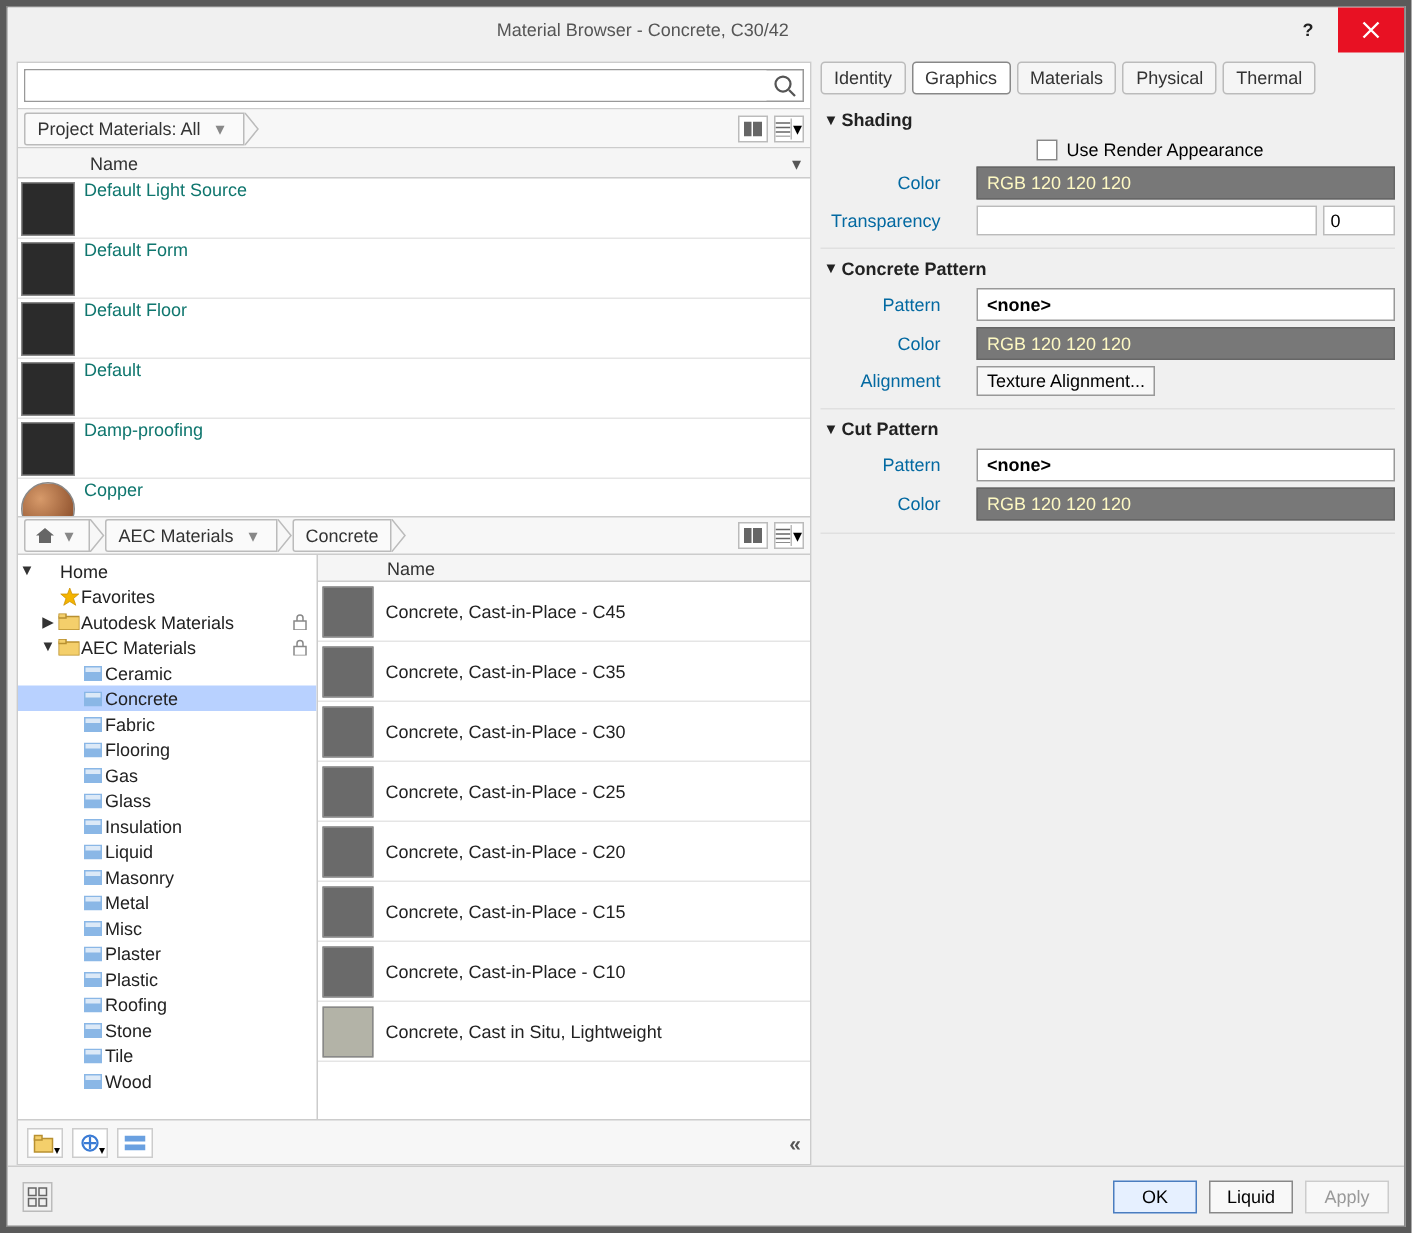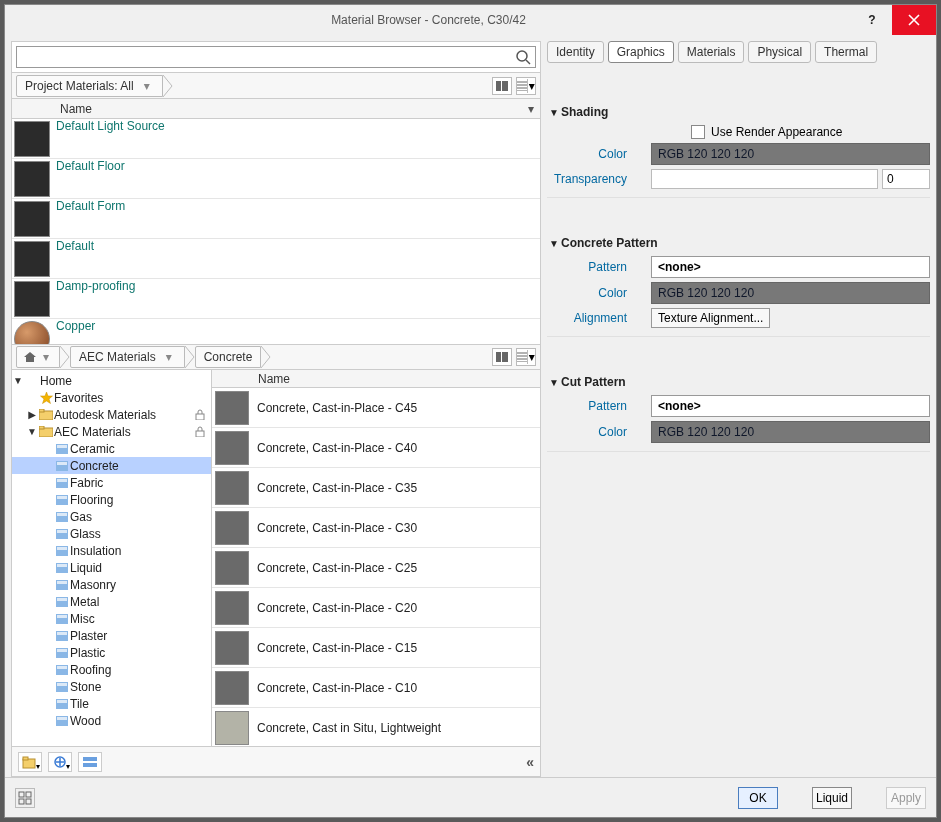--- a/index.html
+++ b/index.html
@@ -4,21 +4,21 @@
 <style>
 * { box-sizing: border-box; margin: 0; padding: 0; font-family: "Segoe UI", Tahoma, sans-serif; font-size: 12px; }
 body { background: #5a5a5a; width: 941px; height: 822px; overflow: hidden; position: relative; }
 .dialog { position: absolute; left: 4px; top: 4px; right: 4px; bottom: 4px; background: #f0f0f0; display: flex; flex-direction: column; border: 1px solid #888; }
 .titlebar { height: 30px; background: #f0f0f0; display: flex; align-items: center; position: relative; }
 .titlebar .title { flex: 1; text-align: center; color: #555; }
 .titlebar .help { width: 40px; text-align: center; color: #222; cursor: pointer; font-weight: bold; }
 .titlebar .close { width: 44px; height: 30px; background: #e81123; color: #fff; display: flex; align-items: center; justify-content: center; font-size: 14px; cursor: pointer; }
 .body { flex: 1; display: flex; padding: 6px 6px 0 6px; gap: 6px; overflow: hidden; }
 .left { width: 530px; display: flex; flex-direction: column; border: 1px solid #ccc; background: #fff; }
-.right { flex: 1; display: flex; flex-direction: column; gap: 32px; }
+.right { flex: 1; display: flex; flex-direction: column; }
 
 .search-row { padding: 4px; border-bottom: 1px solid #ccc; }
 .search-wrap { position: relative; border: 1px solid #999; background: #fff; height: 22px; }
 .search-wrap input { width: calc(100% - 24px); height: 100%; border: 0; padding: 0 4px; outline: none; }
 .search-wrap .mag { position: absolute; right: 4px; top: 2px; }
 
 .breadcrumb-row { height: 26px; border-bottom: 1px solid #ccc; display: flex; align-items: center; padding: 0 4px; background: #f7f7f7; }
 .crumb { display: flex; align-items: center; height: 22px; border: 1px solid #bbb; border-radius: 2px 0 0 2px; padding: 4px 8px; background: #fafafa; color: #333; cursor: pointer; }
 .header-icons { margin-left: auto; display: flex; gap: 4px; align-items: center; }
 .hicon { width: 20px; height: 18px; border: 1px solid #bbb; background: #fff; display:flex; align-items:center; justify-content:center; cursor:pointer;}
@@ -66,32 +66,32 @@
 
 .tabs { display:flex; gap:4px; padding: 0 0 4px 0;}
 .tab { border:1px solid #bbb; border-radius:3px; padding:3px 8px; background:#f5f5f5; color:#333; cursor:pointer;}
 .tab.active { background:#fff; border-color:#888;}
 .section { border-bottom:1px solid #e0e0e0; padding:4px 0;}
 .sec-head { display:flex; align-items:center; color:#222; font-weight:bold; padding:2px 0; cursor:pointer;}
 .sec-head .sc { width:14px; text-align:center; font-size:10px;}
 .field { display:flex; align-items:center; margin:4px 0;}
 .field .flabel { width:104px; text-align:right; padding-right:24px; color:#0369a1;}
 .field .fval { flex:1; }
-.color-swatch { height:22px; background:#787878; color:#0f172a; display:flex; align-items:center; padding:0 6px; border:1px solid #666;}
+.color-swatch { height:22px; background:#787878; color:#fef9c3; display:flex; align-items:center; padding:0 6px; border:1px solid #666;}
 .pattern-box { height:22px; border:1px solid #999; background:#fff; display:flex; align-items:center; padding:0 6px; font-weight:bold;}
 .slider-row { display:flex; align-items:center; gap:4px;}
 .slider-track { flex:1; height:20px; border:1px solid #bbb; background:#fff; position:relative;}
 .slider-num { width:48px; height:20px; border:1px solid #bbb; background:#fff; padding:0 4px; display:flex; align-items:center;}
 .chk { width:14px; height:14px; border:1px solid #888; background:#fff; display:inline-block; margin-right:6px; vertical-align:middle;}
 .btn-small { border:1px solid #999; background:#f8f8f8; padding:2px 6px; cursor:pointer; display:inline-block;}
 
 .footer { height: 40px; border-top:1px solid #ccc; display:flex; align-items:center; padding:0 10px; gap:8px; background:#f0f0f0;}
 .footer .gridicon { width:20px; height:20px; border:1px solid #bbb; display:flex; align-items:center; justify-content:center; cursor:pointer; }
 .footer .spacer { flex:1;}
-.footer .fbtn { width:40px; height:22px; border:1px solid #888; background:#f8f8f8; display:flex; align-items:center; justify-content:center; cursor:pointer;margin-left:26px;}
+.footer .fbtn { width:56px; height:22px; border:1px solid #888; background:#f8f8f8; display:flex; align-items:center; justify-content:center; cursor:pointer;}
 .footer .fbtn.primary { background:#e6f0ff; border-color:#4a7dbf;}
 .footer .fbtn.disabled { color:#999; border-color:#ccc; cursor:default;}
 
 
 .material-list::-webkit-scrollbar, .lib-list::-webkit-scrollbar { width:16px; }
 .material-list::-webkit-scrollbar-track, .lib-list::-webkit-scrollbar-track { background:#f0f0f0;}
 .material-list::-webkit-scrollbar-thumb, .lib-list::-webkit-scrollbar-thumb { background:#c0c0c0; border:1px solid #a0a0a0;}
 
 svg { display:block; }
 </style>
@@ -159,25 +159,25 @@
         <span class="dd">▾</span>
       </div>
 
       <div class="material-list" id="proj-list">
           <div class="material-row">
             <div class="swatch"></div>
             <div>Default Light Source</div>
           </div>
           <div class="material-row">
             <div class="swatch"></div>
-            <div>Default Floor</div>
+            <div>Default Form</div>
           </div>
           <div class="material-row">
             <div class="swatch"></div>
-            <div>Default Form</div>
+            <div>Default Floor</div>
           </div>
           <div class="material-row">
             <div class="swatch"></div>
             <div>Default</div>
           </div>
           <div class="material-row">
             <div class="swatch"></div>
             <div>Damp-proofing</div>
           </div>
           <div class="material-row">
@@ -450,24 +450,20 @@
             </div>
           </div>
         <div class="lib-list-wrap">
           <div class="lib-name-header">
             <span>Name</span>
           </div>
           <div class="lib-list" id="lib-list">
               <div class="lib-row">
                 <div class="swatch"></div>
                 <div>Concrete, Cast-in-Place - C45</div>
-              </div>
-              <div class="lib-row">
-                <div class="swatch"></div>
-                <div>Concrete, Cast-in-Place - C40</div>
               </div>
               <div class="lib-row">
                 <div class="swatch"></div>
                 <div>Concrete, Cast-in-Place - C35</div>
               </div>
               <div class="lib-row">
                 <div class="swatch"></div>
                 <div>Concrete, Cast-in-Place - C30</div>
               </div>
               <div class="lib-row">

